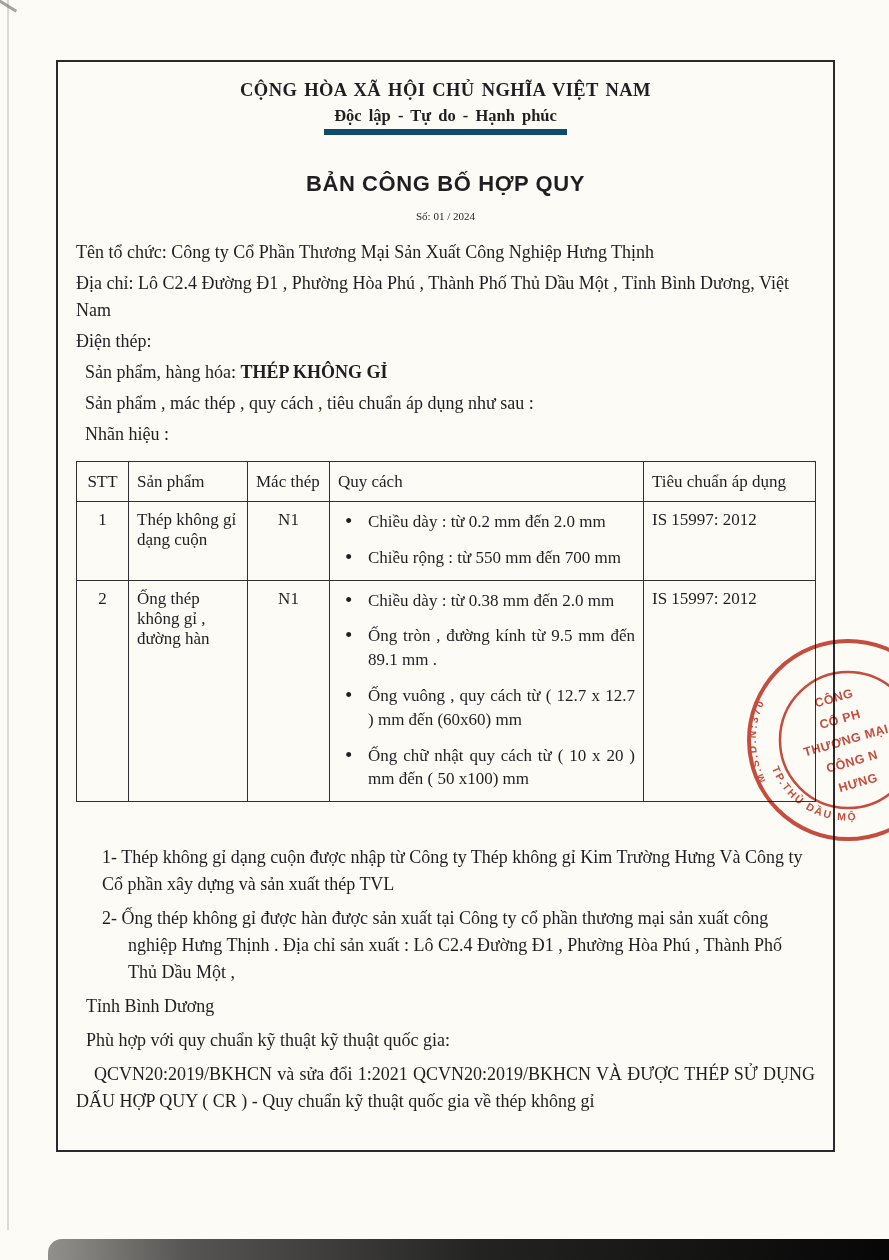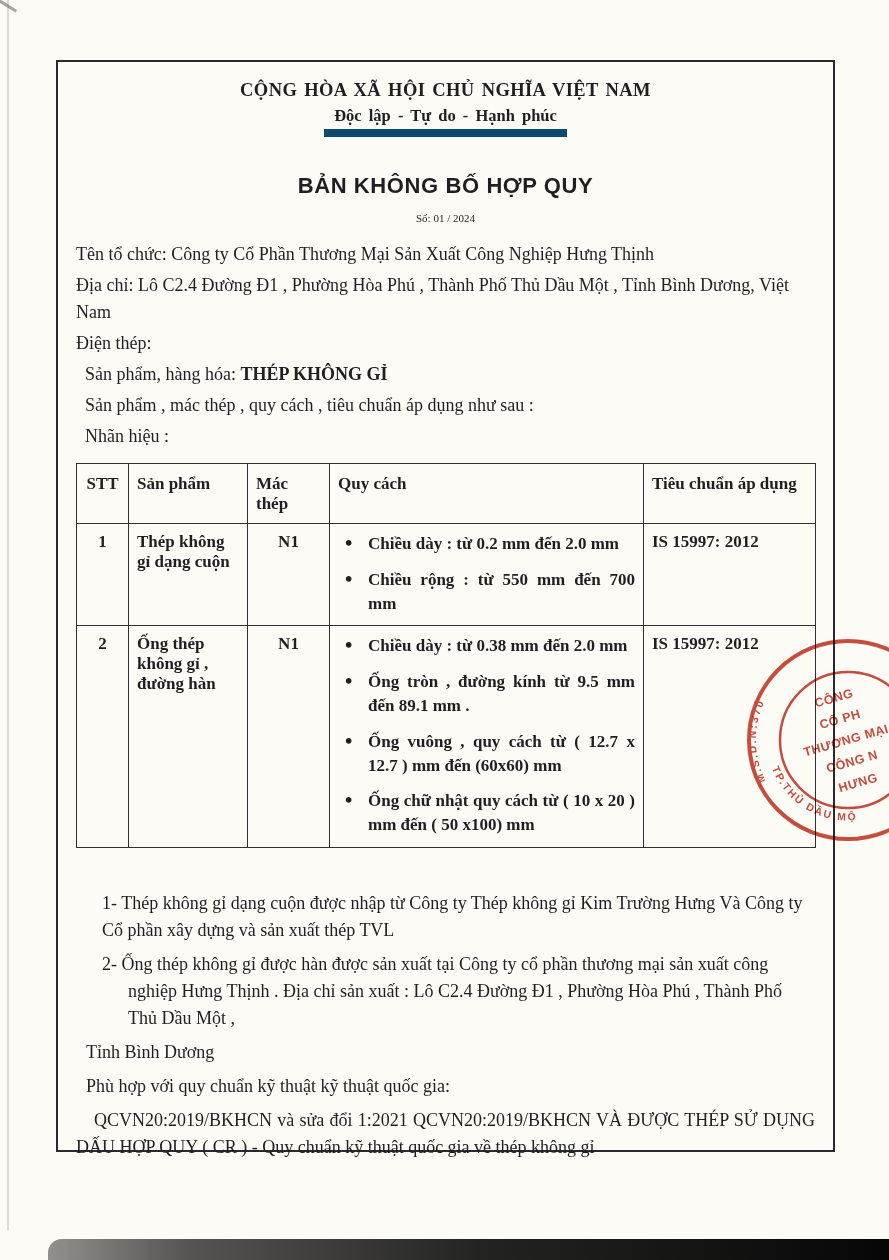--- a/index.html
+++ b/index.html
@@ -17,32 +17,32 @@
     border-top-left-radius:14px; }
 
   
   .frame {
     position:absolute; left:56px; top:60px; width:779px; height:1092px;
     border:2px solid #2a2a2e; box-sizing:border-box; padding:14px 18px 0 18px;
   }
   .nat-title { margin-top:4px; text-align:center; font-weight:bold; font-size:18.5px; letter-spacing:.4px; word-spacing:2px; }
   .motto-wrap { text-align:center; margin-top:5px; }
   .motto { display:inline-block; font-weight:bold; font-size:16.5px; word-spacing:3px;
-    border-bottom:8px solid #0c4a6e; padding:0 10px 3px 10px; }
+    border-bottom:6px solid #0c4a6e; padding:0 10px 3px 10px; }
   .doc-title { margin-top:36px; text-align:center; font-family:"Liberation Sans", sans-serif;
     font-weight:bold; font-size:22px; letter-spacing:.6px; }
   .doc-number { margin-top:13px; text-align:center; font-size:11px; }
 
   .para { margin:0 0 4px 0; font-size:18px; line-height:1.5; }
   .para.first { margin-top:17px; }
   .para.indent { padding-left:9px; }
   .para b { font-weight:bold; }
 
   table.spec-table { margin-top:13px; width:739px; border-collapse:collapse; table-layout:fixed; font-size:17px; }
-  .spec-table th, .spec-table td { border:1.6px solid #303034; padding:8px 8px; vertical-align:top; text-align:left; font-weight:bold; }
+  .spec-table th, .spec-table td { border:1.6px solid #303034; padding:8px 8px; vertical-align:top; text-align:left; font-weight:normal; }
   .spec-table thead th { padding:10px 8px 9px 8px; }
   .spec-table th.c-stt, .spec-table td.c-stt { text-align:center; }
   .spec-table td.c-mac { text-align:center; }
   ul.bullets { margin:0; padding:0; list-style:none; }
   ul.bullets li { position:relative; padding-left:30px; margin:0 0 12px 0; text-align:justify; line-height:1.4; }
   ul.bullets li:last-child { margin-bottom:2px; }
   ul.bullets li::before { content:"\2022"; position:absolute; left:7px; top:-3px; font-size:21px; }
 
   .notes { margin-top:42px; font-size:18px; line-height:1.5; }
   .notes p { margin:0 0 7px 0; }
@@ -66,21 +66,21 @@
   <div class="scan-left-line"></div>
   <div class="scan-corner"></div>
 
   <div class="frame">
 
     <div class="nat-title">CỘNG HÒA XÃ HỘI CHỦ NGHĨA VIỆT NAM</div>
     <div class="motto-wrap">
       <span class="motto">Độc lập - Tự do - Hạnh phúc</span>
     </div>
 
-    <div class="doc-title">BẢN KHÔNG BỐ HỢP QUY</div>
+    <div class="doc-title">BẢN CÔNG BỐ HỢP QUY</div>
     <div class="doc-number">Số: 01 / 2024</div>
 
     <p class="para first">Tên tổ chức: Công ty Cổ Phần Thương Mại Sản Xuất Công Nghiệp Hưng Thịnh</p>
     <p class="para">Địa chỉ: Lô C2.4 Đường Đ1 , Phường Hòa Phú , Thành Phố Thủ Dầu Một , Tỉnh Bình Dương, Việt Nam</p>
     <p class="para">Điện thép:</p>
     <p class="para indent"><span>Sản phẩm, hàng hóa: </span><b>THÉP KHÔNG GỈ</b></p>
     <p class="para indent">Sản phẩm , mác thép , quy cách , tiêu chuẩn áp dụng như sau :</p>
     <p class="para indent">Nhãn hiệu :</p>
 
     <table class="spec-table">

